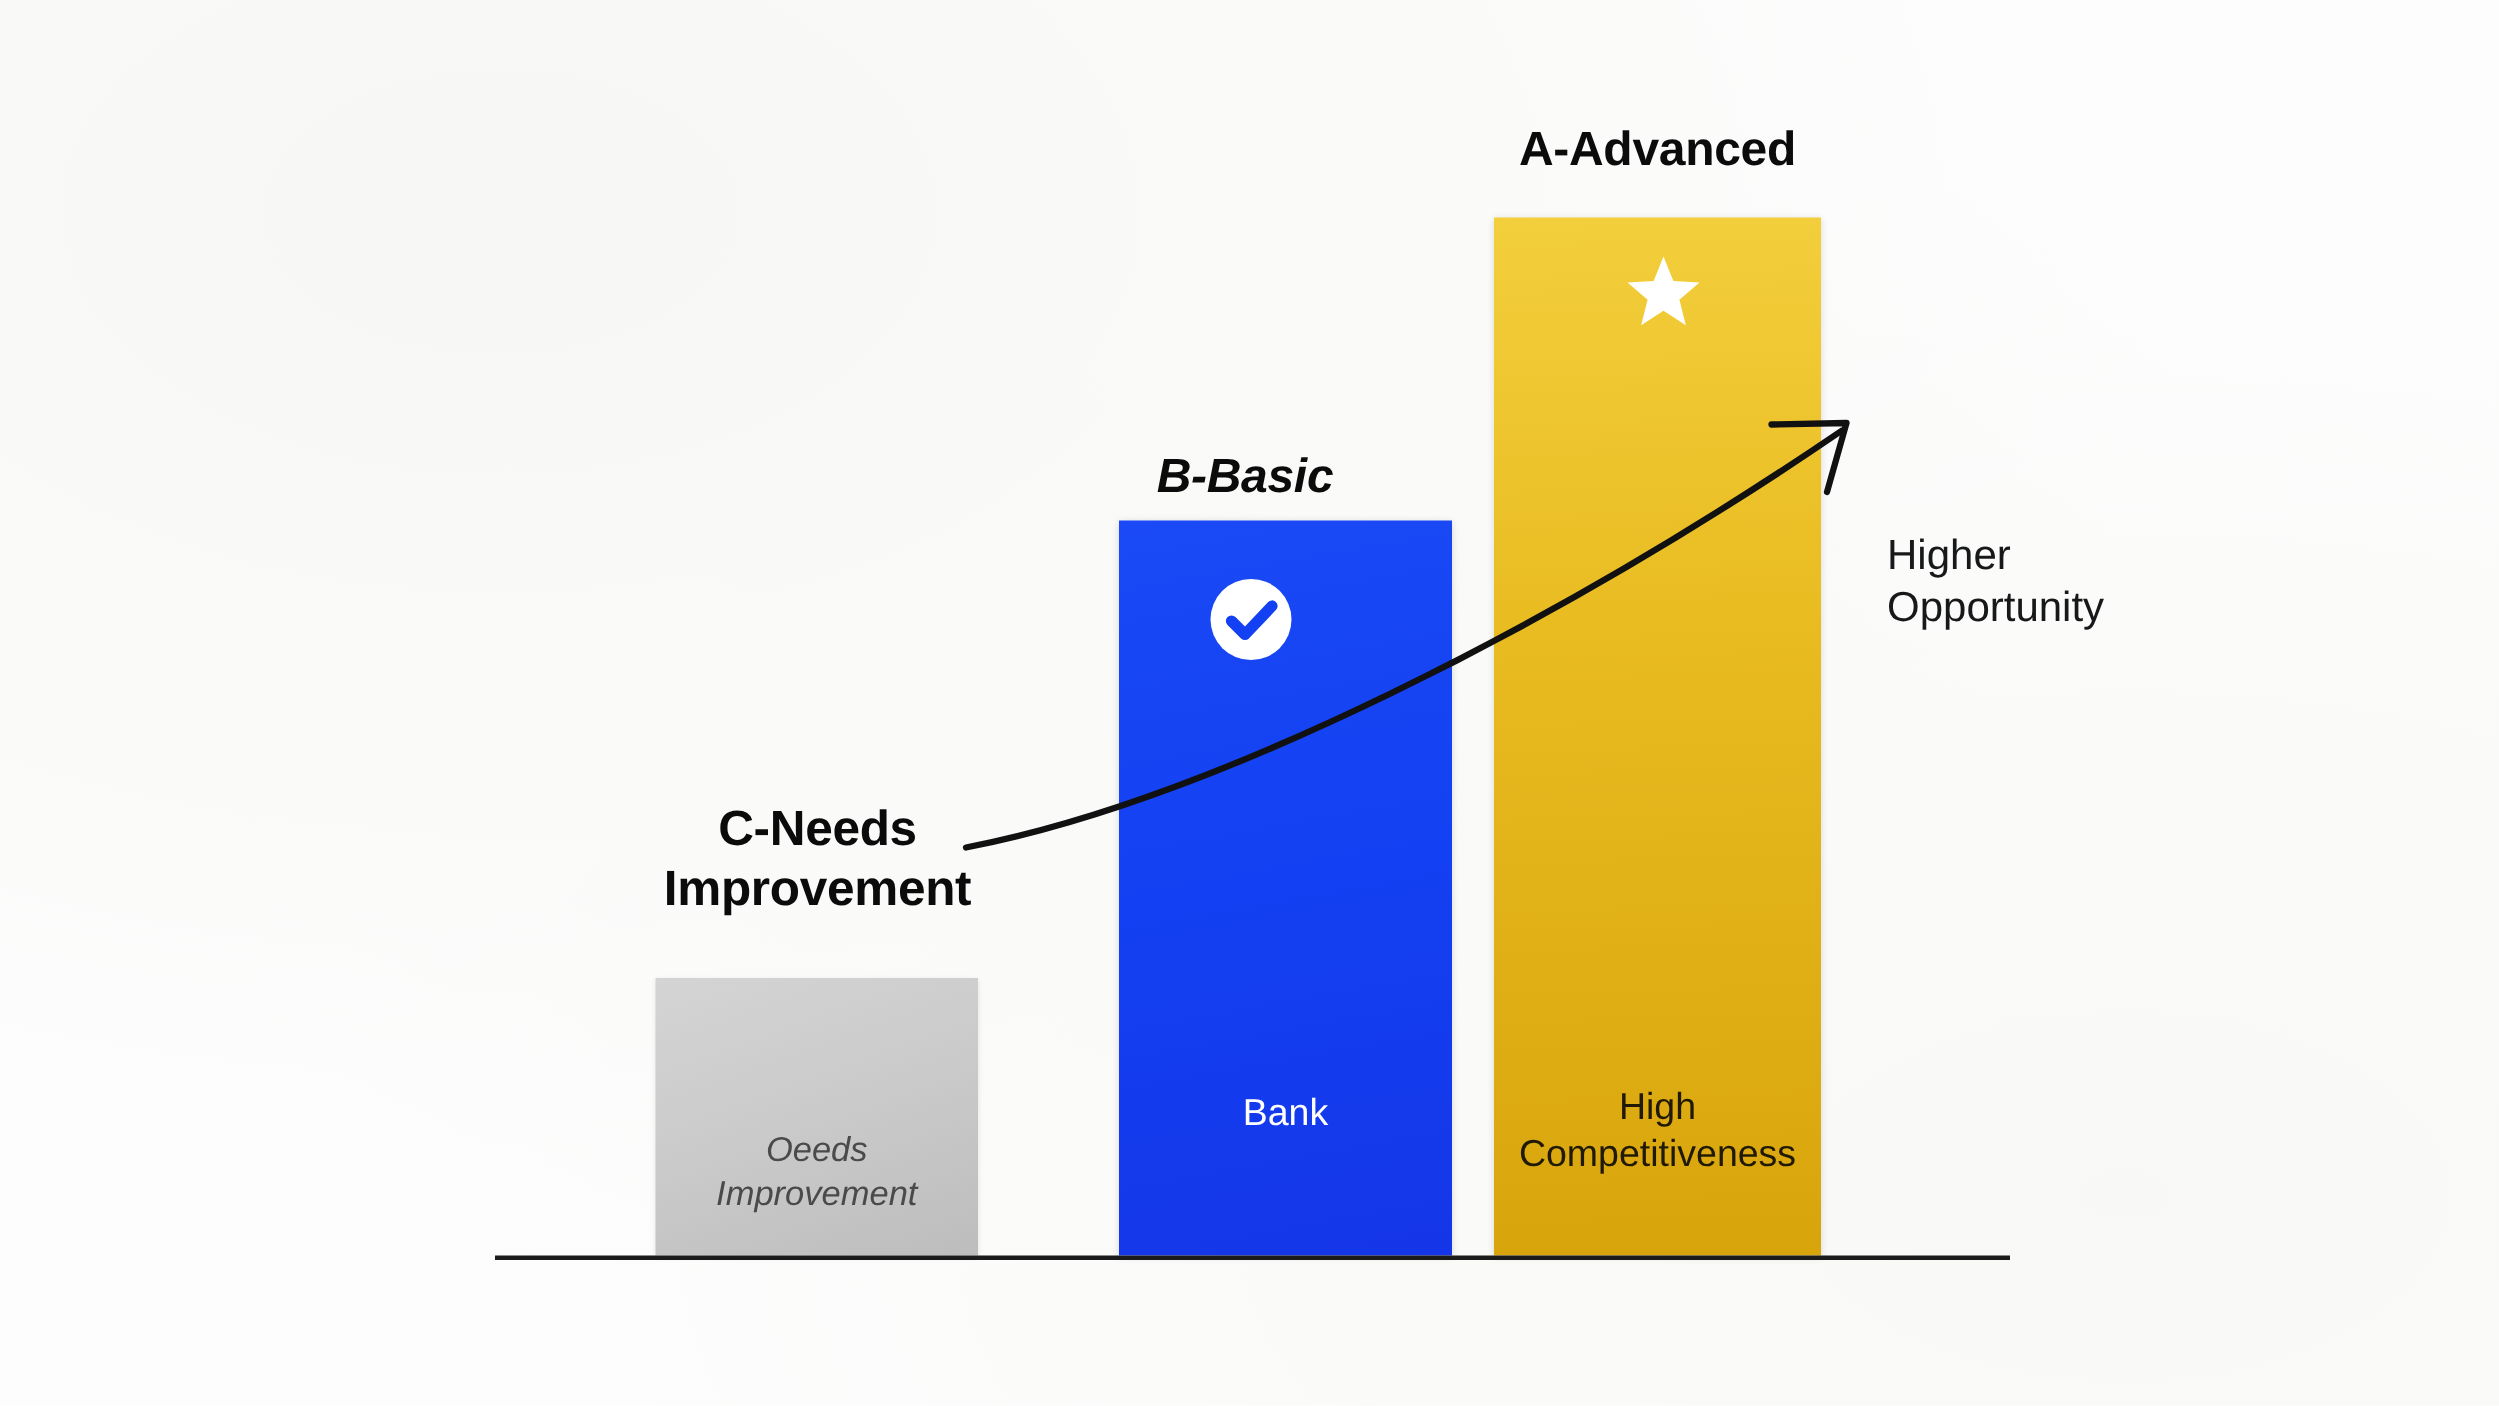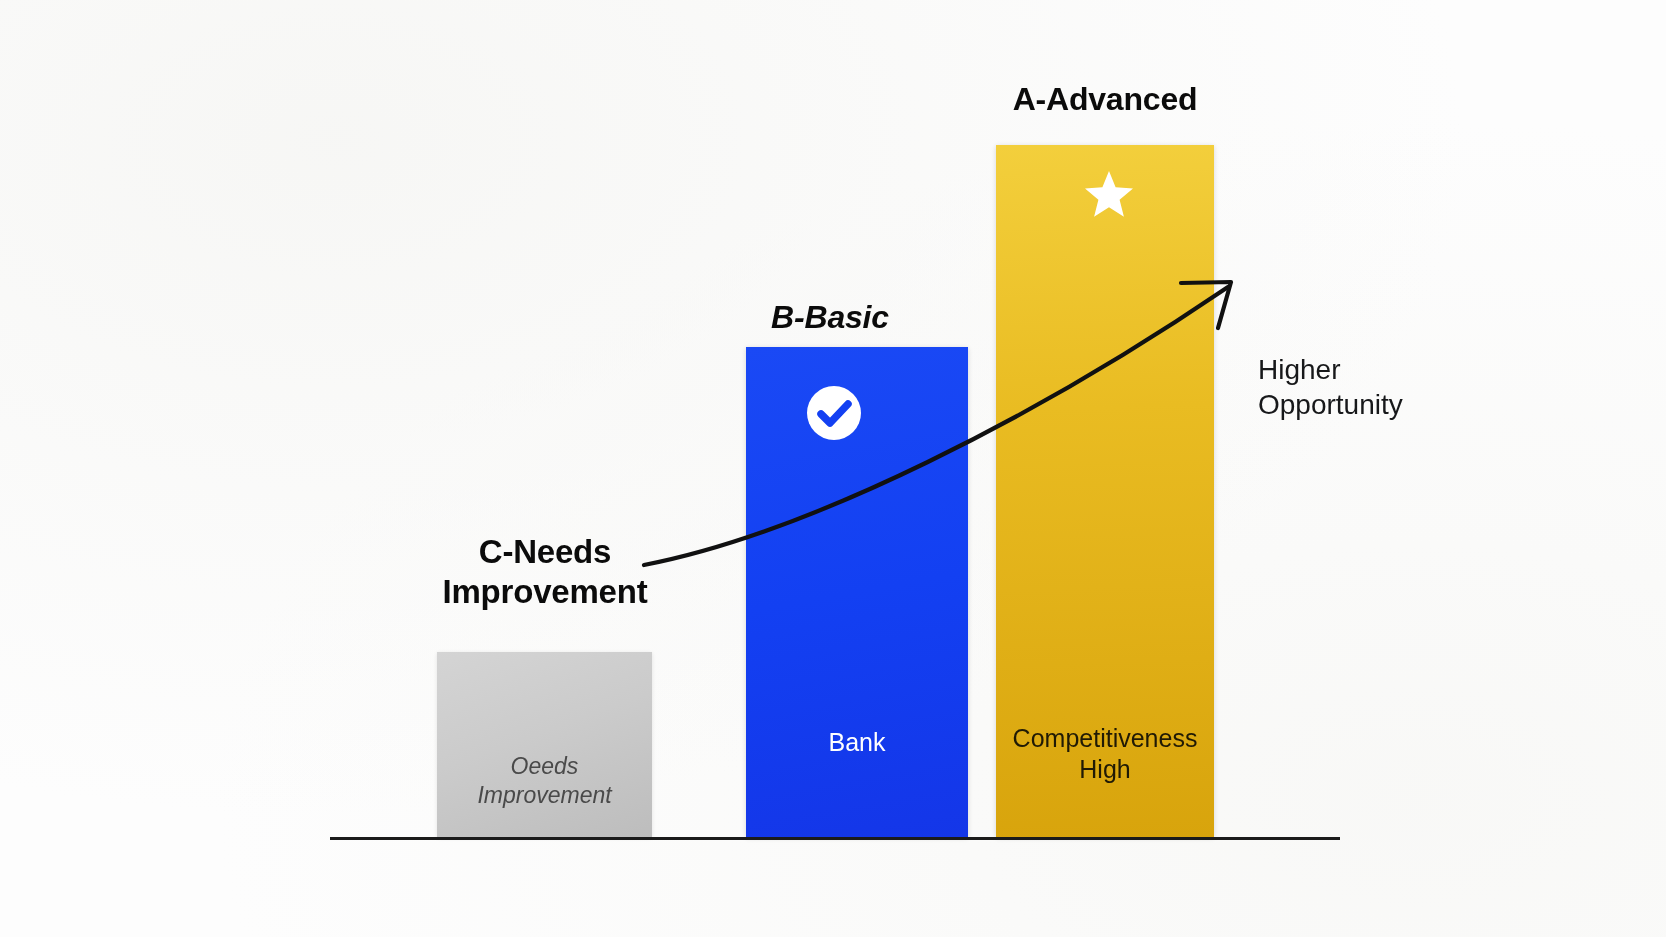--- a/index.html
+++ b/index.html
@@ -199,22 +199,22 @@
       <path d="M15 29 L24 38 L42 19" fill="none" stroke="#1340f2" stroke-width="7.5" stroke-linecap="round" stroke-linejoin="round"></path>
     </svg>
   </div>
 
   <div class="top-label label-a">
     <span>A-Advanced</span>
   </div>
 
   <div class="bar bar-a">
     <div class="bar-caption">
+      <span>High</span>
       <span>Competitiveness</span>
-      <span>High</span>
     </div>
   </div>
 
   <div class="icon-badge star-badge">
     <svg viewBox="0 0 52 52" width="52" height="52" aria-hidden="true">
       <path d="M26 3 L32.6 19.3 L50 20.4 L36.6 31.8 L40.9 48.8 L26 39.2 L11.1 48.8 L15.4 31.8 L2 20.4 L19.4 19.3 Z" fill="#ffffff"></path>
     </svg>
   </div>
 
   <svg class="arrow-svg" viewBox="0 0 680 305">

